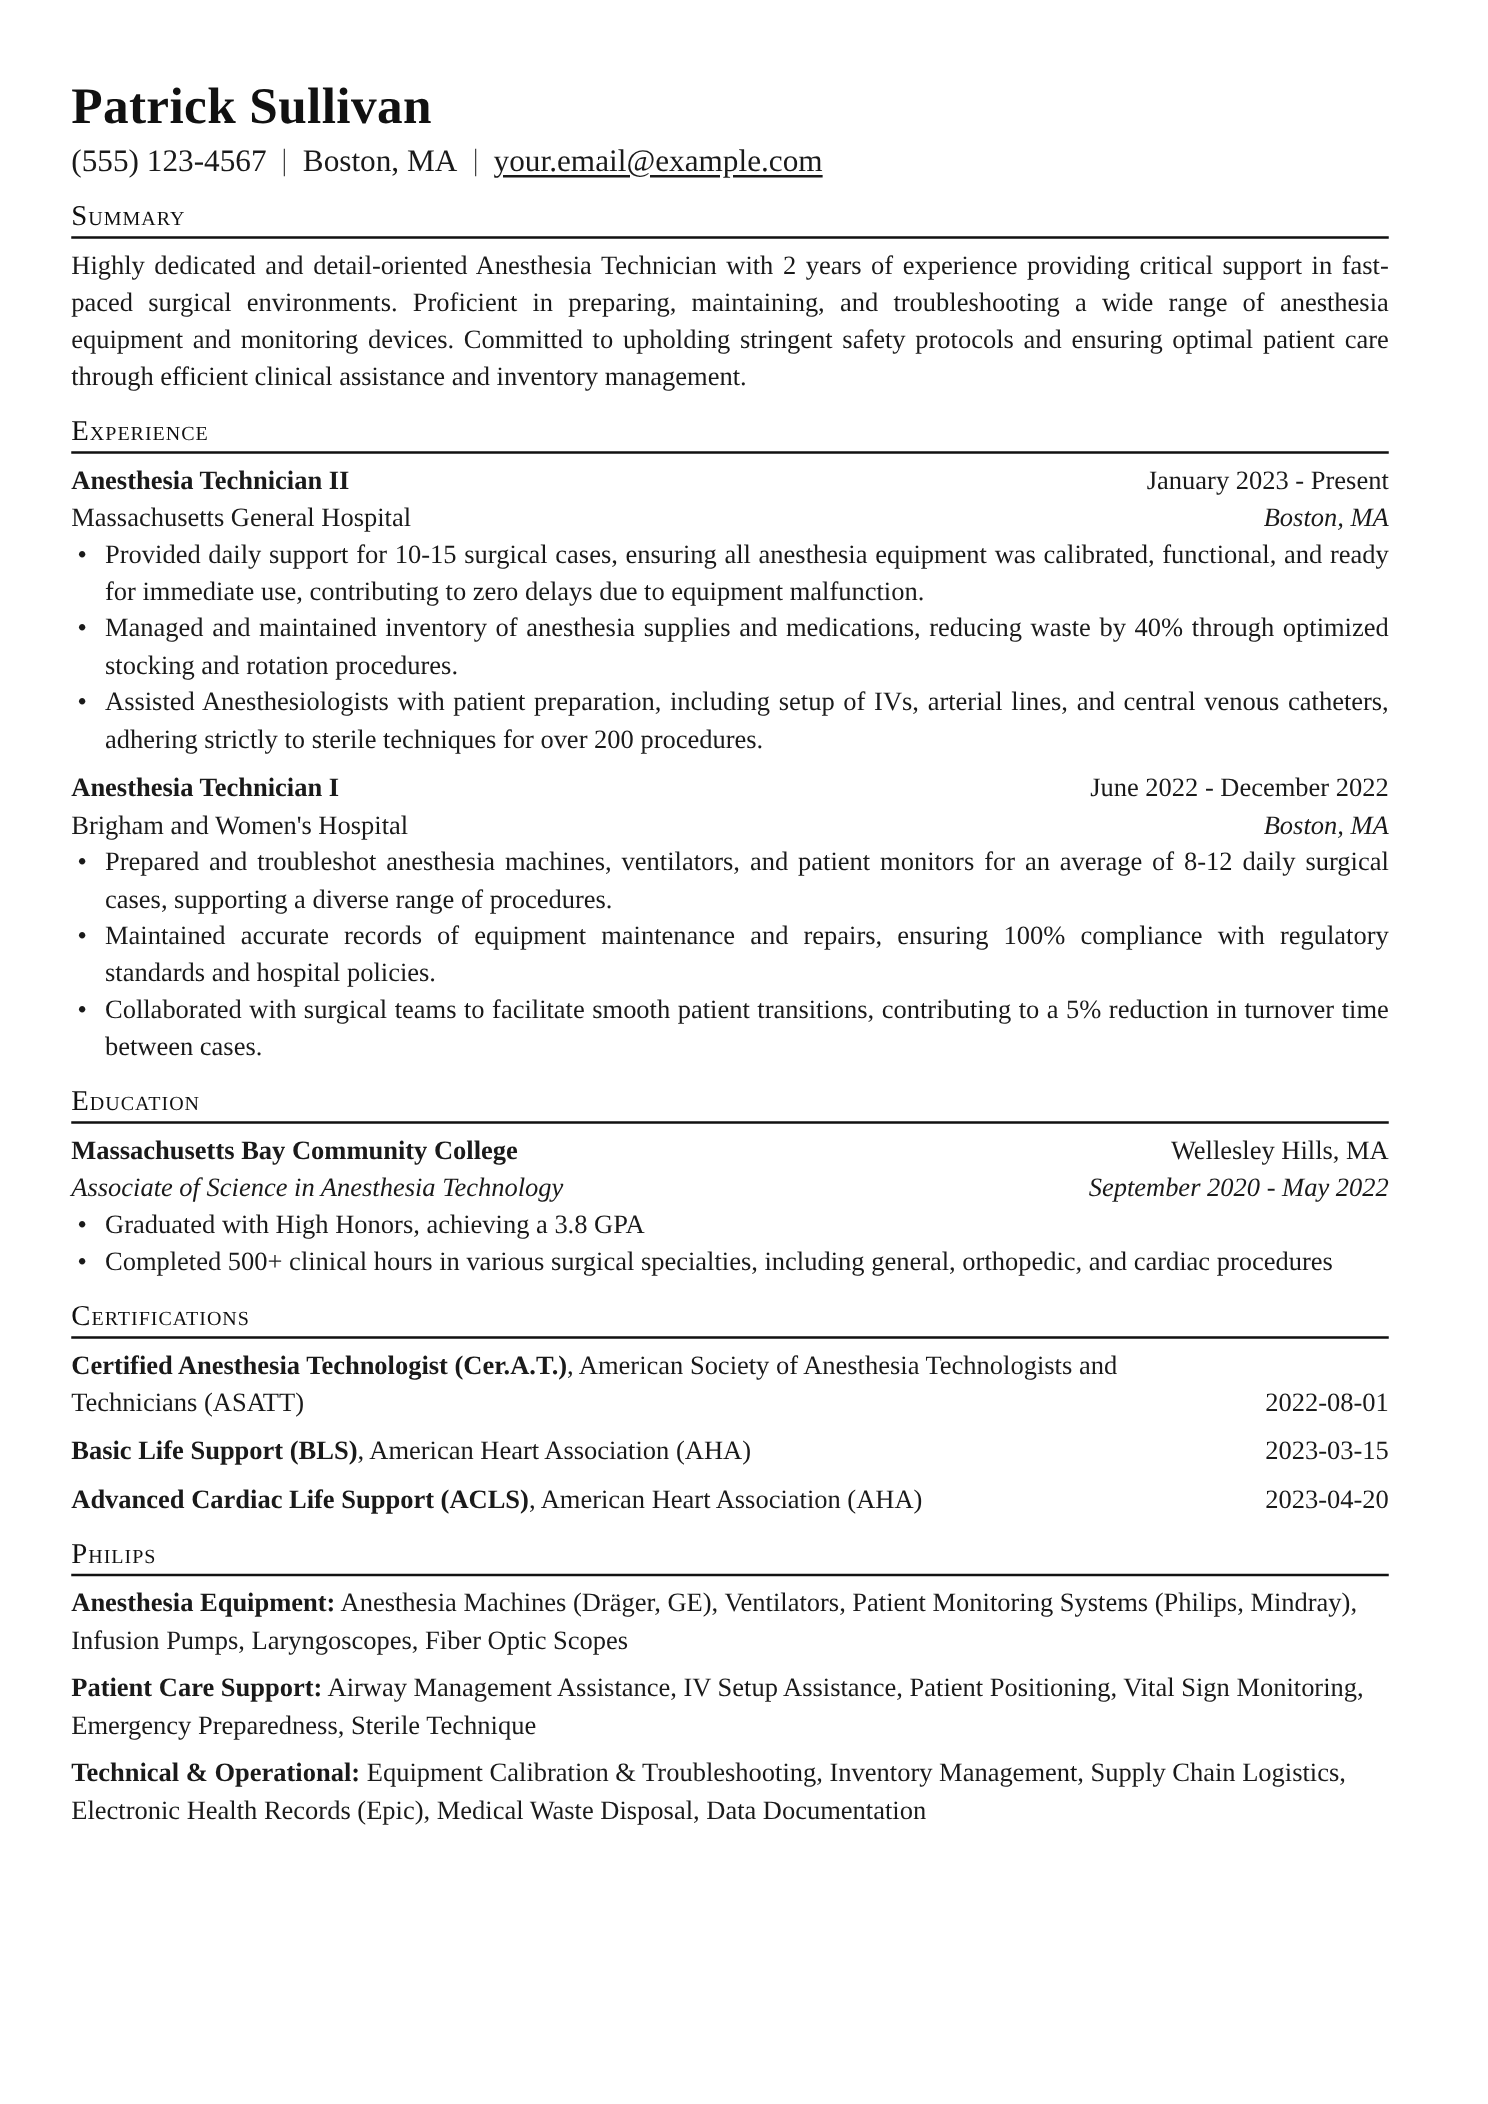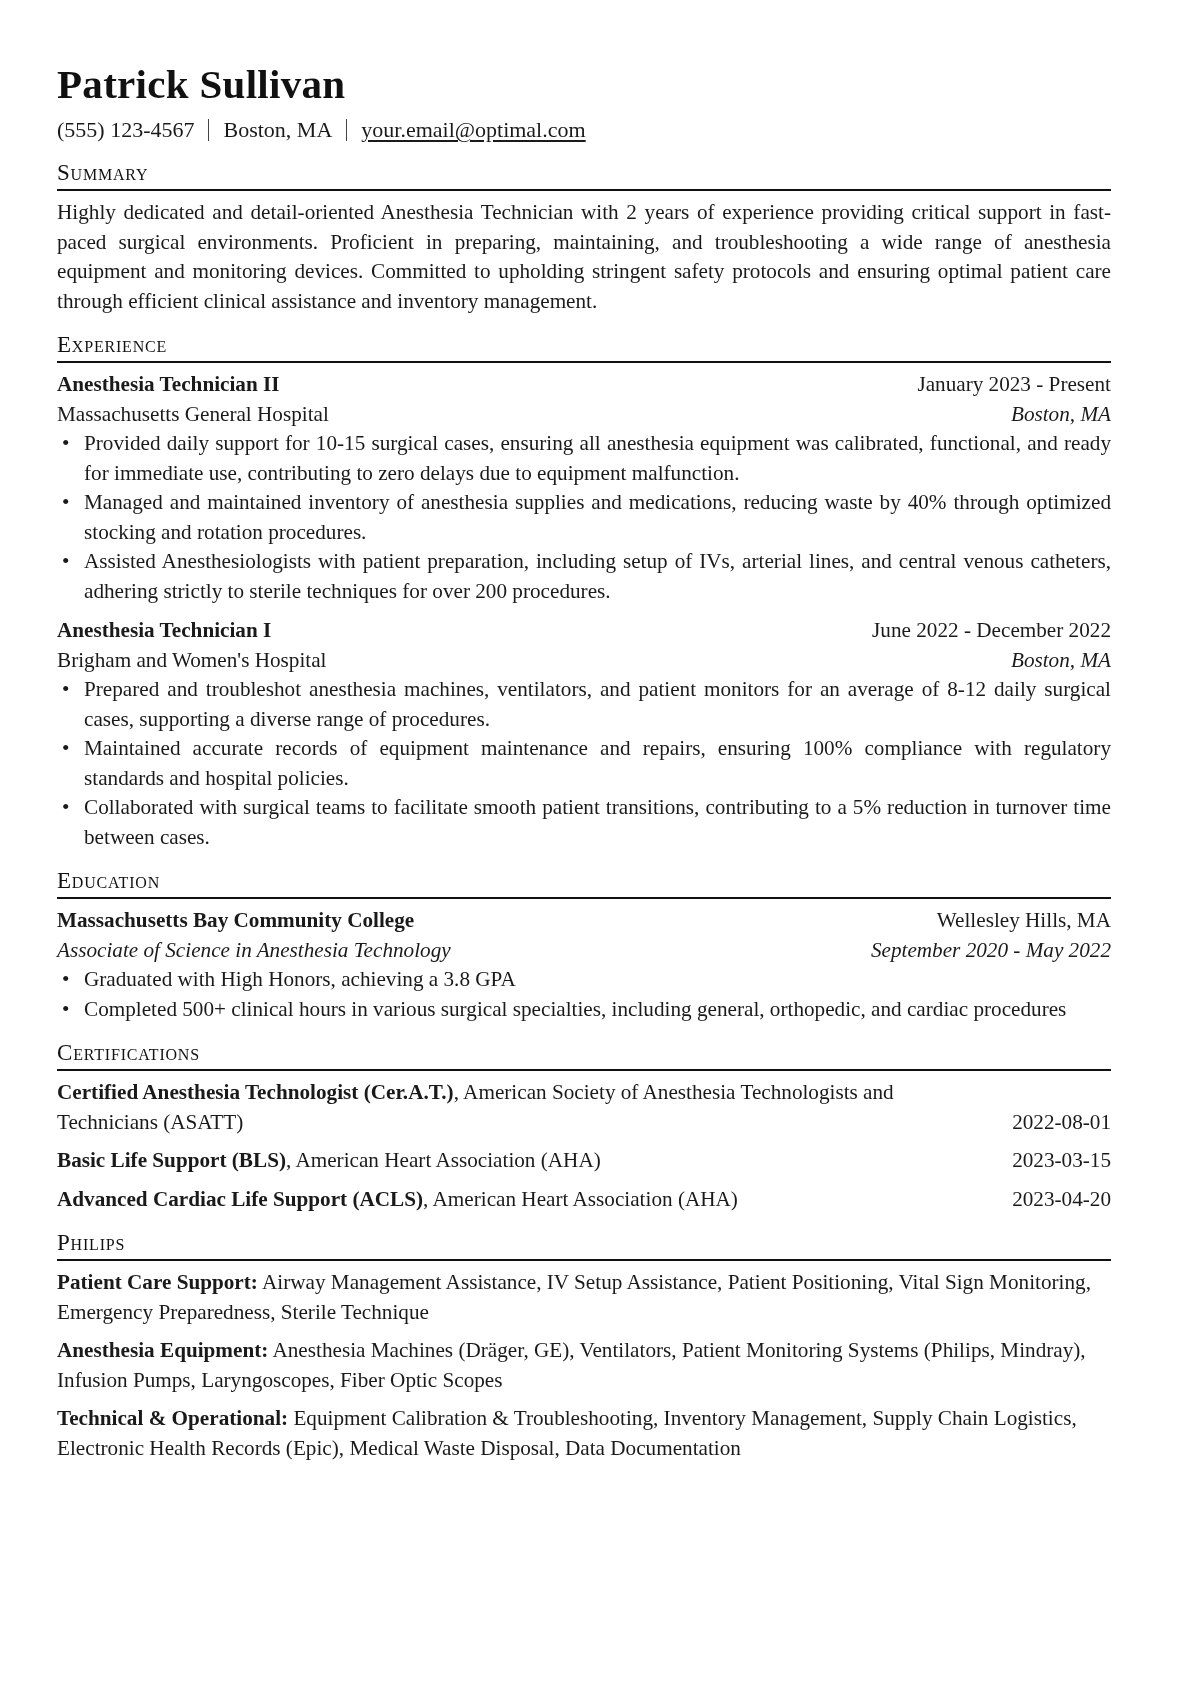--- a/index.html
+++ b/index.html
@@ -22,21 +22,21 @@
   }
   .name {
     font-size: 41px;
     font-weight: bold;
     line-height: 56px;
     letter-spacing: 0.3px;
     color: #111;
   }
   .contact {
     margin-top: 4px;
-    font-size: 22px;
+    font-size: 25px;
     line-height: 28px;
     display: flex;
     align-items: center;
   }
   .contact .sep {
     display: inline-block;
     width: 1px;
     height: 22px;
     background: #444;
     margin: 0 14px;
@@ -98,21 +98,21 @@
 
 <div class="page">
 
   <div>
     <div class="name">Patrick Sullivan</div>
     <div class="contact">
       <span>(555) 123-4567</span>
       <span class="sep"></span>
       <span>Boston, MA</span>
       <span class="sep"></span>
-      <a>your.email@optimal.com</a>
+      <a>your.email@example.com</a>
     </div>
   </div>
 
   <div class="section">
     <div class="section-title">Summary</div>
     <div class="section-rule"></div>
     <p class="summary-text">Highly dedicated and detail-oriented Anesthesia Technician with 2 years of experience providing critical support in fast-paced surgical environments. Proficient in preparing, maintaining, and troubleshooting a wide range of anesthesia equipment and monitoring devices. Committed to upholding stringent safety protocols and ensuring optimal patient care through efficient clinical assistance and inventory management.</p>
   </div>
 
   <div class="section">
@@ -198,23 +198,23 @@
       </span>
       <span>2023-04-20</span>
     </div>
   </div>
 
   <div class="section">
     <div class="section-title">Philips</div>
     <div class="section-rule"></div>
 
     <p class="skill">
-      <span class="bold">Patient Care Support:</span><span> Airway Management Assistance, IV Setup Assistance, Patient Positioning, Vital Sign Monitoring, Emergency Preparedness, Sterile Technique</span>
+      <span class="bold">Anesthesia Equipment:</span><span> Anesthesia Machines (Dräger, GE), Ventilators, Patient Monitoring Systems (Philips, Mindray), Infusion Pumps, Laryngoscopes, Fiber Optic Scopes</span>
     </p>
     <p class="skill">
-      <span class="bold">Anesthesia Equipment:</span><span> Anesthesia Machines (Dräger, GE), Ventilators, Patient Monitoring Systems (Philips, Mindray), Infusion Pumps, Laryngoscopes, Fiber Optic Scopes</span>
+      <span class="bold">Patient Care Support:</span><span> Airway Management Assistance, IV Setup Assistance, Patient Positioning, Vital Sign Monitoring, Emergency Preparedness, Sterile Technique</span>
     </p>
     <p class="skill">
       <span class="bold">Technical &amp; Operational:</span><span> Equipment Calibration &amp; Troubleshooting, Inventory Management, Supply Chain Logistics, Electronic Health Records (Epic), Medical Waste Disposal, Data Documentation</span>
     </p>
   </div>
 
 </div>
 
 </body></html>

